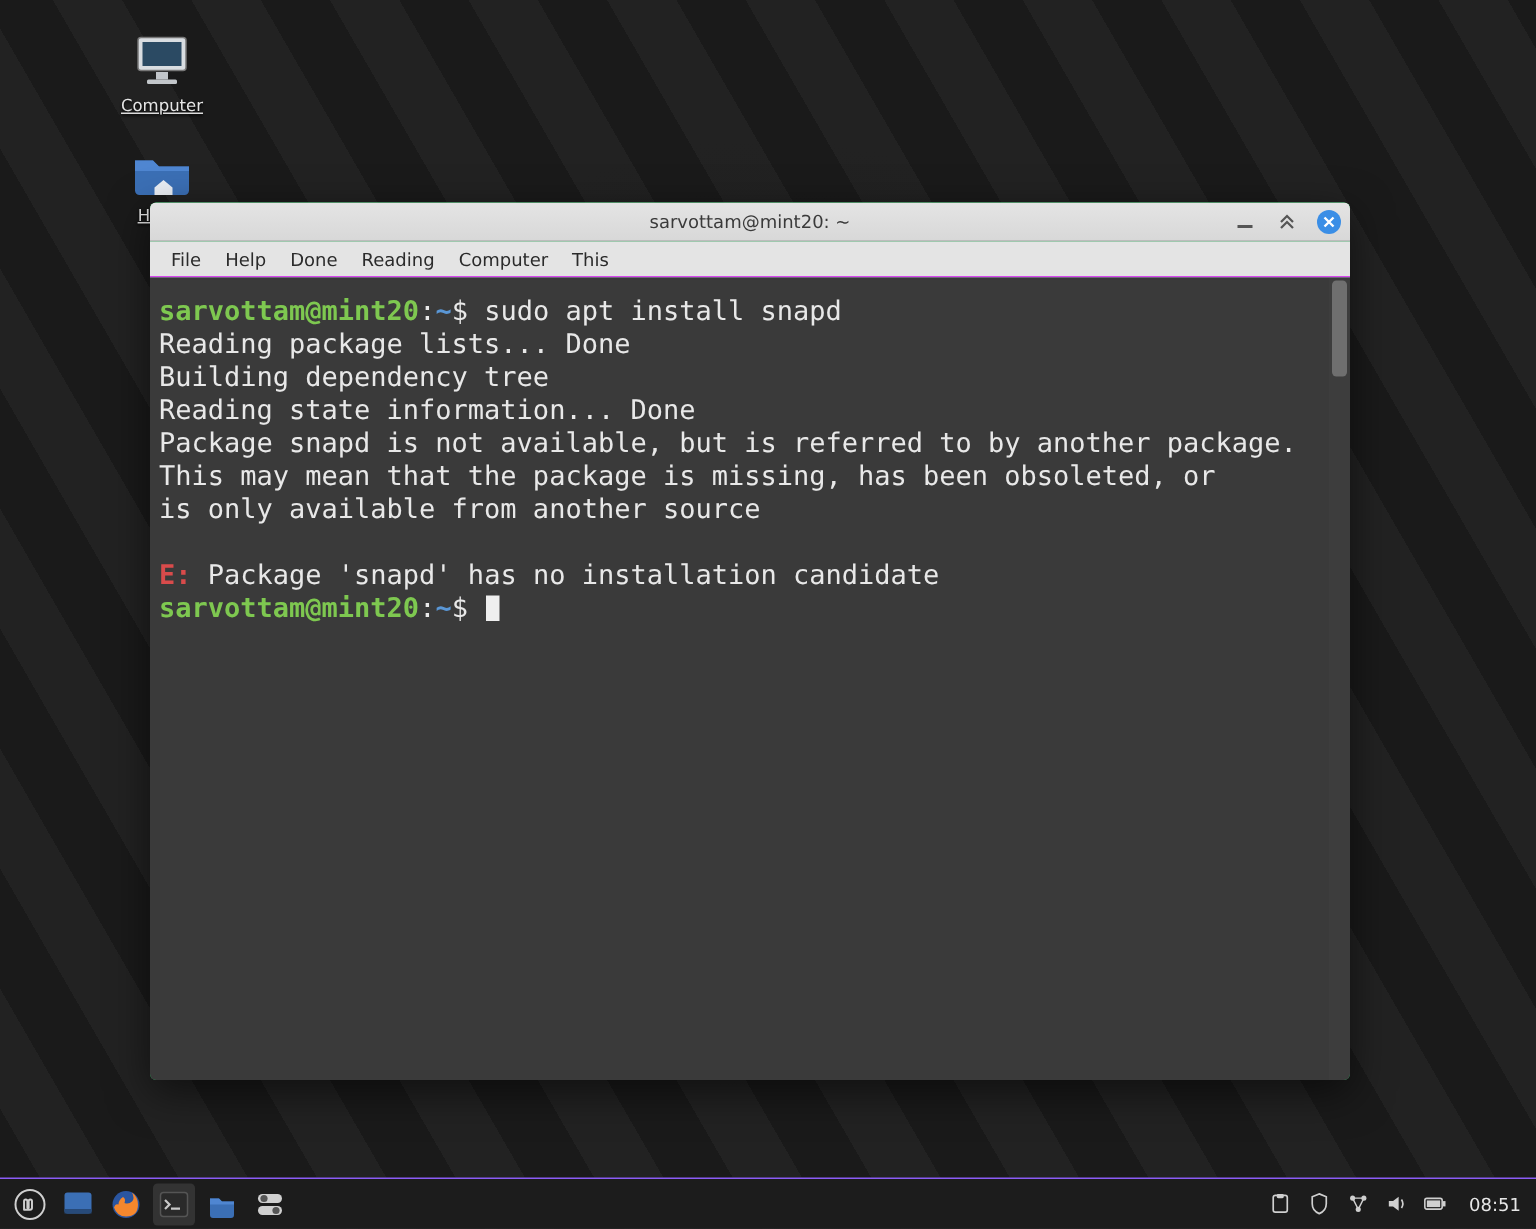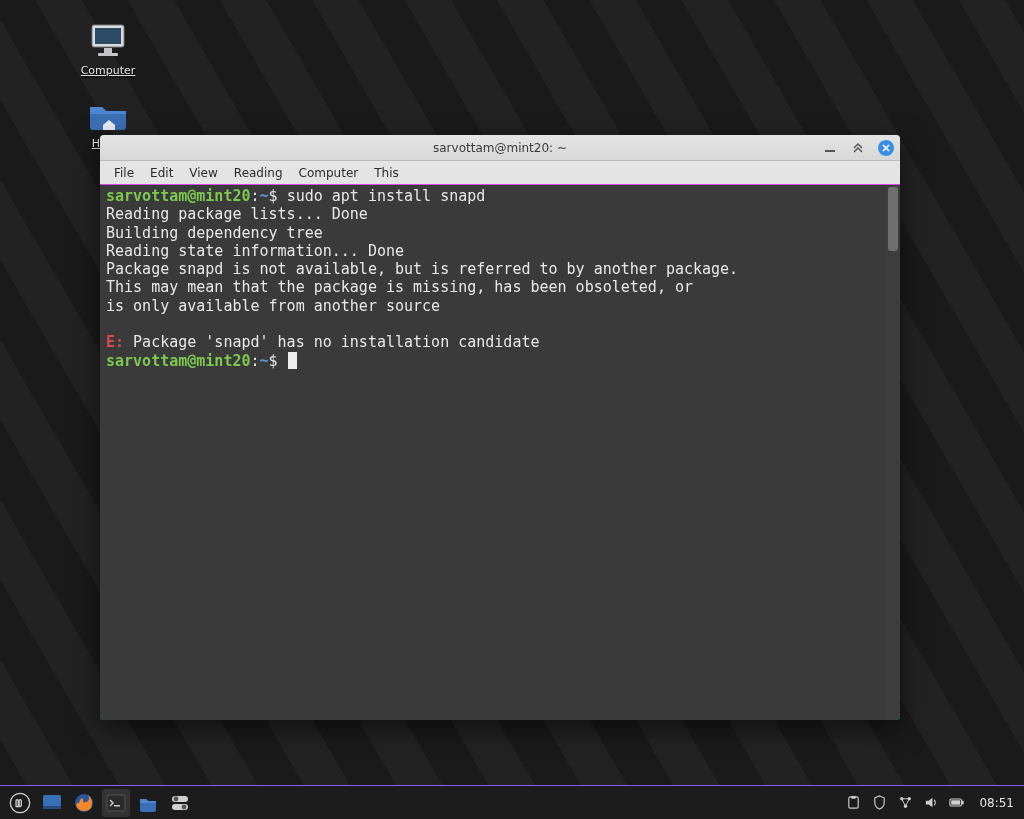--- a/index.html
+++ b/index.html
@@ -50,22 +50,22 @@
   .win-btn.min, .win-btn.max { color:#555; font-size:12px; }
   .menubar {
     height: 24px; background: #e4e4e4; display:flex; align-items:center; gap:0;
     font-size: 12px; color:#2b2b2b; padding: 0 6px;
     border-bottom: 1px solid #d946ef;
   }
   .menubar .menu-item { padding: 3px 8px; cursor:pointer; }
   .term-body {
     flex: 1; background: #3a3a3a; color: #e8e8e8;
     font-family: "DejaVu Sans Mono","Liberation Mono",monospace;
-    font-size: 15px; line-height: 1.22;
-    padding: 2px 6px 6px 6px;
+    font-size: 18px; line-height: 1.22;
+    padding: 12px 6px 6px 6px;
     position: relative;
     white-space: pre;
     overflow: hidden;
   }
   .term-scroll {
     position:absolute; right:0; top:0; bottom:0; width:14px;
     background: rgba(255,255,255,0.02);
   }
   .term-scroll .thumb { position:absolute; top:2px; left:2px; right:2px; height:64px; background:#6f6f6f; border-radius:3px; }
   .prompt-user { color:#7ec850; font-weight:bold; }
@@ -144,22 +144,22 @@
       </div>
       <div class="win-btn close">
         <svg width="10" height="10" viewBox="0 0 10 10">
             <path d="M2 2 L8 8 M8 2 L2 8" stroke="#fff" stroke-width="1.6"></path>
           </svg>
       </div>
     </div>
   </div>
   <div class="menubar">
     <div class="menu-item">File</div>
-    <div class="menu-item">Edit</div>
-    <div class="menu-item">View</div>
+    <div class="menu-item">Help</div>
+    <div class="menu-item">Done</div>
     <div class="menu-item">Reading</div>
     <div class="menu-item">Computer</div>
     <div class="menu-item">This</div>
   </div>
   <div class="term-body"><span class="prompt-user">sarvottam</span><span class="prompt-user">@</span><span class="prompt-host">mint20</span><span>:</span><span class="prompt-path">~</span><span>$</span> <span>sudo apt install snapd</span>
 <span>Reading package lists... Done</span>
 <span>Building dependency tree</span>
 <span>Reading state information... Done</span>
 <span>Package snapd is not available, but is referred to by another package.</span>
 <span>This may mean that the package is missing, has been obsoleted, or</span>

